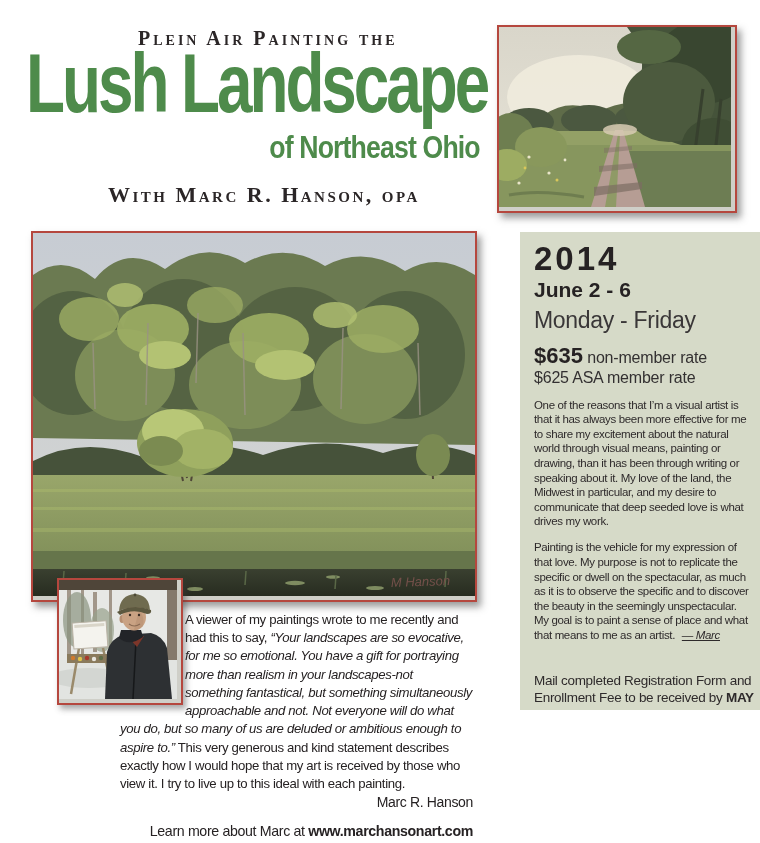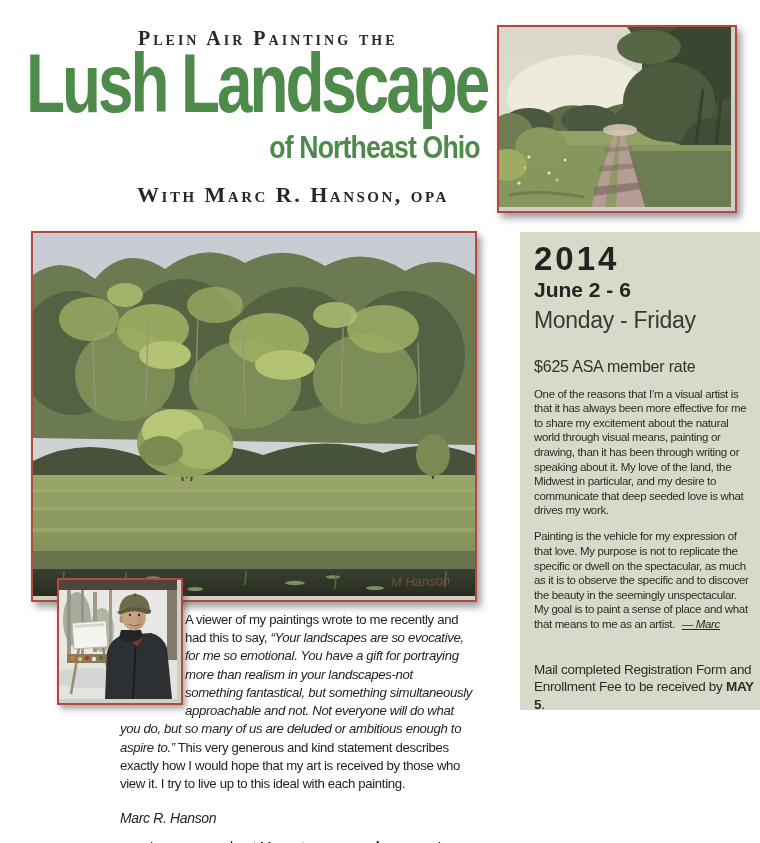--- a/index.html
+++ b/index.html
@@ -9,21 +9,21 @@
   
   .kicker{position:absolute;left:138px;top:27px;width:336px;text-align:left;
           font-family:"Liberation Serif",serif;font-variant:small-caps;font-weight:700;
           font-size:20px;letter-spacing:3px;color:#2b2627;white-space:nowrap;}
   .title{position:absolute;left:26px;top:41px;font-weight:700;font-size:84px;line-height:1;
          color:#4e8b4b;letter-spacing:-4px;transform:scaleX(0.76);transform-origin:left top;
          white-space:nowrap;}
   .subtitle{position:absolute;right:280px;top:130px;font-weight:700;font-size:31px;
             color:#4e8b4b;letter-spacing:-1px;transform:scaleX(0.86);transform-origin:right top;
             white-space:nowrap;}
-  .byline{position:absolute;left:108px;top:182px;width:370px;text-align:center;
+  .byline{position:absolute;left:108px;top:182px;width:370px;text-align:left;
           font-family:"Liberation Serif",serif;font-variant:small-caps;font-weight:700;
           font-size:22px;letter-spacing:2.5px;color:#2b2627;white-space:nowrap;}
 
   
   .frame{position:absolute;border:2px solid #b5473e;background:#cfcfc8;
          box-shadow:4px 5px 7px rgba(60,60,60,.5);}
   .frame svg{display:block;}
   .thumb-frame{left:497px;top:25px;width:236px;height:184px;}
   .main-frame{left:31px;top:231px;width:442px;height:367px;z-index:1;}
   .photo-frame{left:57px;top:578px;width:122px;height:123px;z-index:3;
@@ -31,33 +31,33 @@
 
   
   .sidebar{position:absolute;left:520px;top:232px;width:247px;height:478px;background:#d6dac8;
            box-sizing:border-box;padding:10px 13px 10px 14px;overflow:hidden;color:#2e2a2b;}
   .sb-year{font-size:33px;font-weight:700;letter-spacing:3px;color:#262223;line-height:1.05;}
   .sb-dates{font-size:21px;font-weight:700;color:#262223;margin-top:1px;}
   .sb-days,.sb-time{font-size:23px;font-weight:400;color:#3a3738;margin-top:5px;letter-spacing:-0.3px;}
   .sb-price1{margin-top:9px;}
   .sb-price1 .amt{font-size:22px;font-weight:700;color:#262223;}
   .sb-price1 .lbl{font-size:16px;color:#333031;letter-spacing:-0.2px;}
-  .sb-price2{font-size:16px;margin-top:24px;color:#333031;letter-spacing:-0.2px;}
+  .sb-price2{font-size:16px;margin-top:0;color:#333031;letter-spacing:-0.2px;}
   .sb-para{font-size:11.5px;line-height:1.27;letter-spacing:-0.35px;color:#2e2a2b;margin-top:11px;}
   .sb-para em{margin-left:4px;text-decoration:underline;}
   .sb-mail{font-size:13.5px;line-height:1.3;letter-spacing:-0.3px;margin-top:29px;color:#2e2a2b;}
   .sb-address{font-size:13.5px;line-height:1.32;letter-spacing:-0.3px;margin:9px 0 0 34px;}
   .bold{font-weight:700;}
 
   
   .testimonial{position:absolute;left:120px;top:611px;width:353px;z-index:2;
                font-size:13.2px;line-height:1.38;letter-spacing:-0.35px;color:#262223;}
   .photo-spacer{float:left;width:65px;height:95px;}
   .testimonial .q{font-style:italic;text-align:right;}
-  .artist-sig{margin-top:16px;font-style:italic;font-size:14px;}
+  .artist-sig{margin-top:0;text-align:right;font-size:14px;}
   .learn-line{margin-top:9px;text-align:right;font-size:14.2px;}
   a.url{color:#262223;text-decoration:none;font-weight:700;cursor:pointer;}
 </style>
 </head>
 <body>
 
 <div class="page">
 
   <div class="kicker">Plein Air Painting the</div>
   <div class="title">Lush Landscape</div>
@@ -182,20 +182,23 @@
           <path d="M412,354 L413,338"></path>
       </g>
       <text x="358" y="354" font-size="13" font-style="italic" fill="#74504a" transform="rotate(-2 358 354)">M Hanson</text>
     </svg>
   </div>
 
   <aside class="sidebar">
     <div class="sb-year">2014</div>
     <div class="sb-dates">June 2 - 6</div>
     <div class="sb-days">Monday - Friday</div>
+    <div class="sb-price1">
+      <span class="amt">$635</span><span class="lbl"> non-member rate</span>
+    </div>
     <div class="sb-price2">$625 ASA member rate</div>
     <p class="sb-para">One of the reasons that I’m a visual artist is that it has always been more effective for me to share my excitement about the natural world through visual means, painting or drawing, than it has been through writing or speaking about it.  My love of the land, the Midwest in particular, and my desire to communicate that deep seeded love is what drives my work.</p>
     <p class="sb-para"><span>Painting is the vehicle for my expression of that love. My purpose is not to replicate the specific or dwell on the spectacular, as much as it is to observe the specific and to discover the beauty in the seemingly unspectacular.  My goal is to paint a sense of place and what that means to me as an artist. </span><em>— Marc</em></p>
     <p class="sb-mail"><span>Mail completed Registration Form and Enrollment Fee to be received by </span><span class="bold">MAY 5</span><span>.</span></p>
     <div class="sb-address">
       <div>Hanson Workshop</div>
       <div>PO Box 104</div>
     </div>
 
   </aside>

